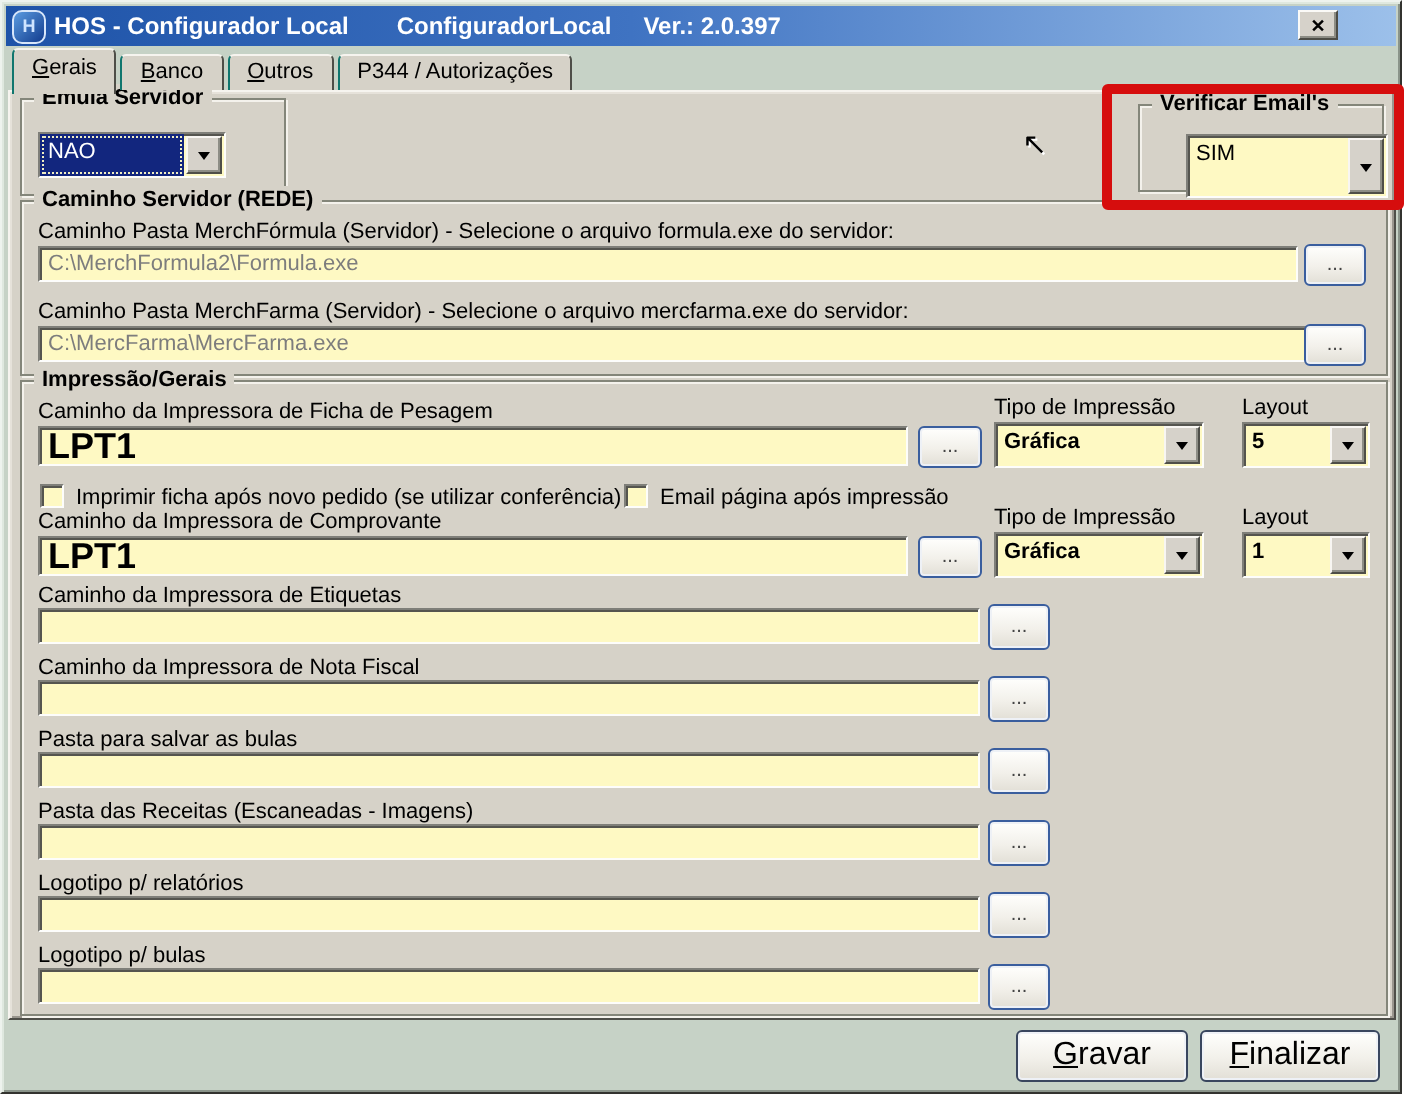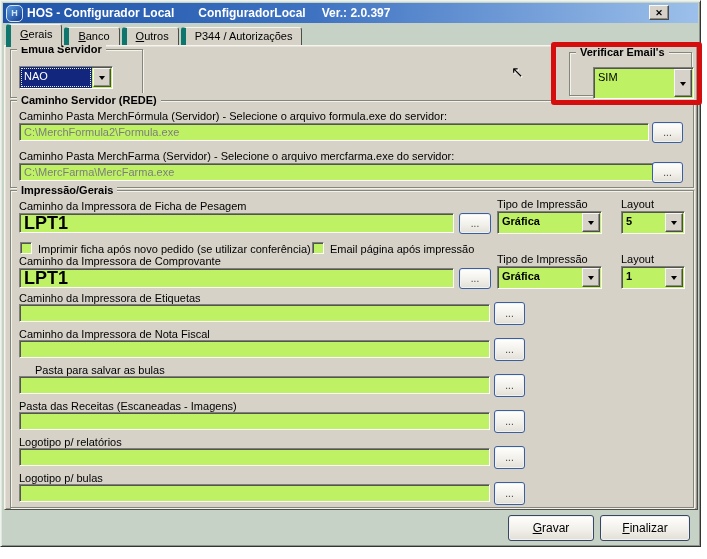--- a/index.html
+++ b/index.html
@@ -34,21 +34,21 @@
     box-shadow: inset -1px -1px 0 #8d8d85;
     font-size:9px; font-weight:bold; color:#000; text-align:center; line-height:14px;
     cursor:default; padding:0; font-family:"Liberation Sans",sans-serif;
   }
   .tabs {
     position:absolute; left:5px; top:26px; height:18px; display:flex;
     align-items:flex-end; z-index:4;
   }
   .tab {
     height:15px; padding:2px 9px 0 9px; margin-right:2px; background:#d6d2c8;
-    border-top:1px solid #f6f4ef; border-left:5px solid #0f766e; border-right:1px solid #4e4e48;
+    border-top:1px solid #f6f4ef; border-left:1px solid #0f766e; border-right:1px solid #4e4e48;
     border-top-left-radius:3px; border-top-right-radius:3px; white-space:nowrap;
   }
   .tab.active { height:19px; padding-top:3px; margin-bottom:-2px; z-index:5; position:relative; }
   .tabpage {
     position:absolute; left:3px; top:44px; width:692px; height:463px; background:#d6d2c8;
     border:1px solid; border-color:#f6f4ef #4e4e48 #4e4e48 #f6f4ef;
     box-shadow: inset 1px 1px 0 #e6e2da, inset -1px -1px 0 #9a968e;
     z-index:1;
   }
   .group {
@@ -57,21 +57,21 @@
   }
   .grp-title {
     position:absolute; top:-8px; left:6px; background:#d6d2c8; padding:0 4px;
     font-weight:bold; white-space:nowrap; line-height:14px;
   }
   .lbl { position:absolute; white-space:nowrap; }
   .b { font-weight:bold; }
   .sunken, .path-input, .combo, .checkbox {
     border:1px solid; border-color:#7f7f79 #fdfdfb #fdfdfb #7f7f79;
     box-shadow: inset 1px 1px 0 #55554f;
-    background:#bef264; box-sizing:border-box;
+    background:#fef9c3; box-sizing:border-box;
   }
   .path-input {
     position:absolute; font-family:"Liberation Sans",sans-serif; font-size:11px;
     padding:1px 4px; outline:none;
   }
   .path-input.gray { color:#7d7d7d; }
   .path-input.lpt { font-weight:bold; font-size:18px; color:#000; }
   .combo { position:absolute; display:flex; cursor:default; }
   .combo-value { flex:1; padding:3px 2px 0 4px; overflow:hidden; white-space:nowrap; }
   .combo-btn {
@@ -86,21 +86,21 @@
   }
   .checkbox { position:absolute; width:12px; height:12px; cursor:default; }
   .xpbtn {
     position:absolute; border-radius:3px; border:1px solid #39465e;
     background:linear-gradient(180deg,#fffffd 0%,#f2f0ea 55%,#e2dfd6 100%);
     box-shadow: inset 0 0 0 1px #eef1f6;
     font-family:"Liberation Sans",sans-serif; font-size:11px; color:#000;
     cursor:default; padding:0;
   }
   .browse { font-size:10px; line-height:6px; color:#444; border-color:#3a5e9e; }
-  .footer-btn { font-size:12px; }
+  .footer-btn { font-size:16px; }
   .u1::first-letter { text-decoration:underline; }
   .u1 { display:inline-block; }
   .annotation {
     position:absolute; left:550px; top:41px; width:141px; height:53px;
     border:5px solid #d60d0d; border-radius:3px; z-index:9; pointer-events:none;
   }
   .cursor {
     position:absolute; left:510px; top:62px; z-index:8; font-size:15px; color:#000;
     text-shadow:1px 1px 0 #fff;
   }
@@ -202,21 +202,21 @@
       </div>
 
       <span class="lbl" style="left:8px; top:101px;">Caminho da Impressora de Etiquetas</span>
       <input class="path-input" style="left: 8px; top: 113px; width: 471px; height: 18px;" value="">
       <button class="xpbtn browse" style="left:483px; top:111px; width:31px; height:23px;">...</button>
 
       <span class="lbl" style="left:8px; top:137px;">Caminho da Impressora de Nota Fiscal</span>
       <input class="path-input" style="left: 8px; top: 149px; width: 471px; height: 18px;" value="">
       <button class="xpbtn browse" style="left:483px; top:147px; width:31px; height:23px;">...</button>
 
-      <span class="lbl" style="left:8px; top:173px;margin-left:16px;">Pasta para salvar as bulas</span>
+      <span class="lbl" style="left:8px; top:173px;">Pasta para salvar as bulas</span>
       <input class="path-input" style="left: 8px; top: 185px; width: 471px; height: 18px;" value="">
       <button class="xpbtn browse" style="left:483px; top:183px; width:31px; height:23px;">...</button>
 
       <span class="lbl" style="left:8px; top:209px;">Pasta das Receitas (Escaneadas - Imagens)</span>
       <input class="path-input" style="left: 8px; top: 221px; width: 471px; height: 18px;" value="">
       <button class="xpbtn browse" style="left:483px; top:219px; width:31px; height:23px;">...</button>
 
       <span class="lbl" style="left:8px; top:245px;">Logotipo p/ relatórios</span>
       <input class="path-input" style="left: 8px; top: 257px; width: 471px; height: 18px;" value="">
       <button class="xpbtn browse" style="left:483px; top:255px; width:31px; height:23px;">...</button>

